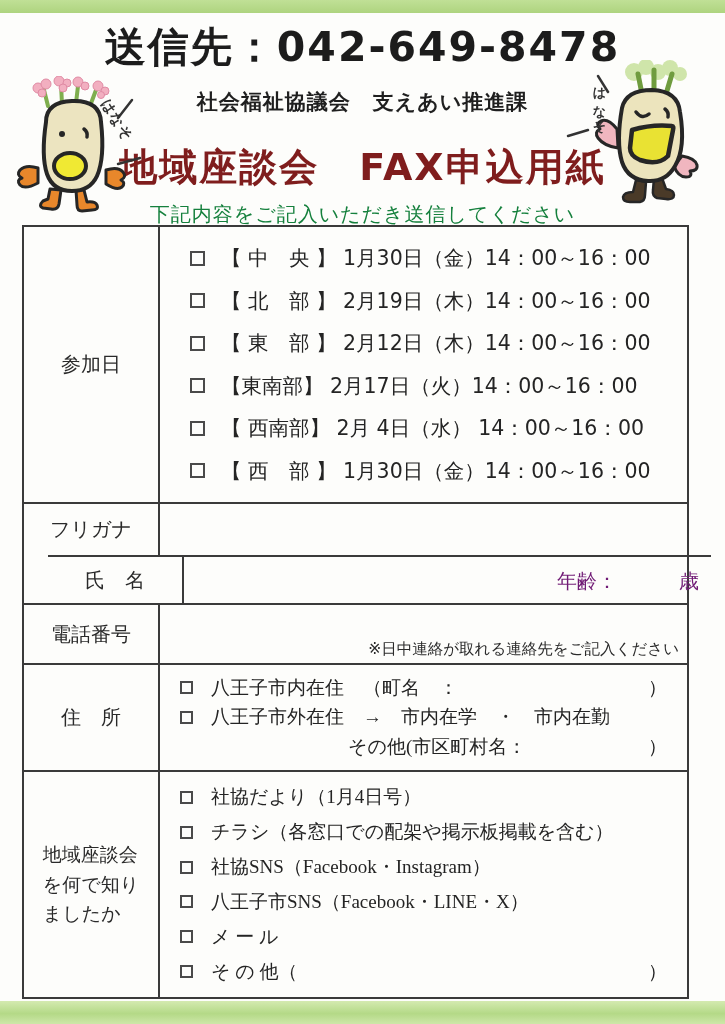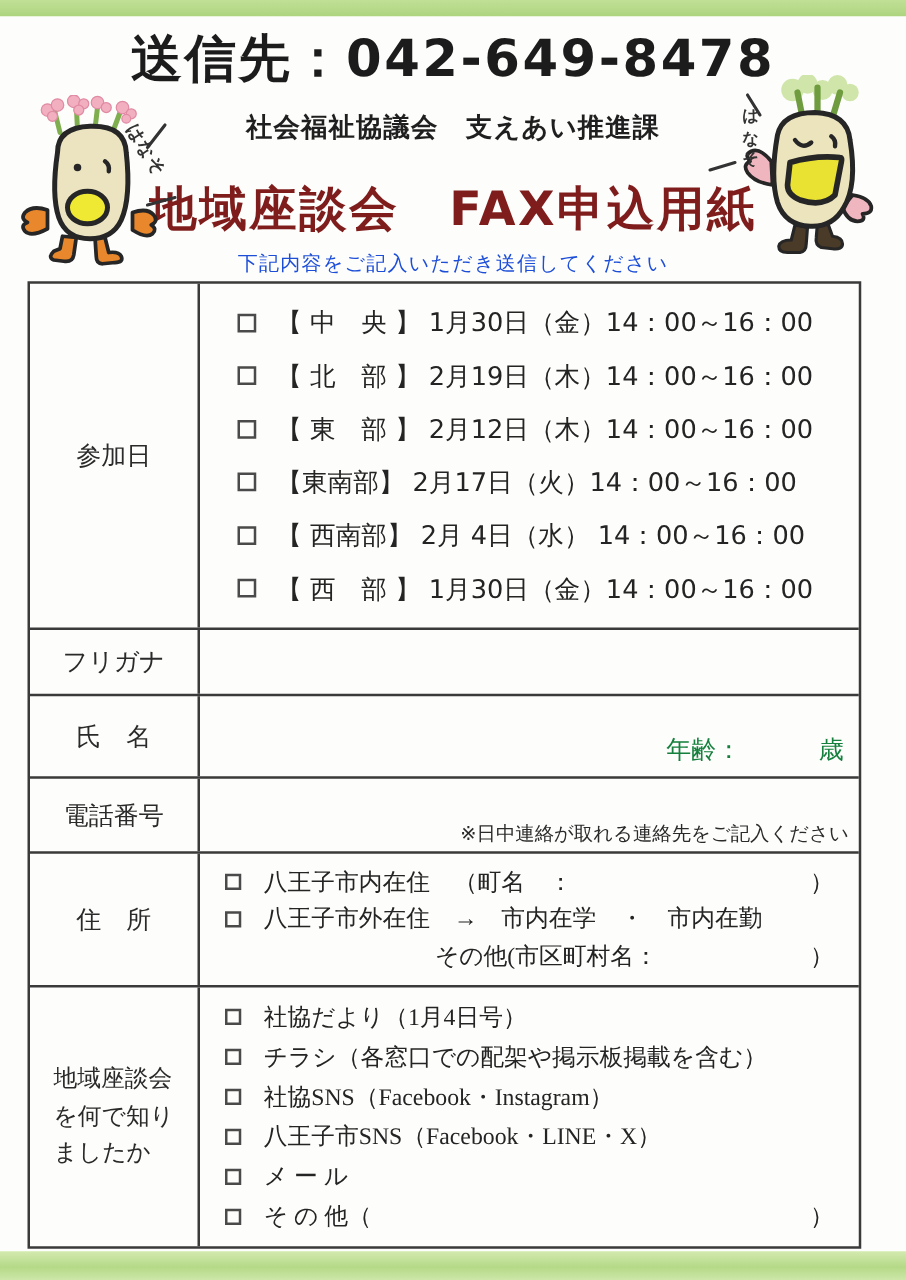--- a/index.html
+++ b/index.html
@@ -30,21 +30,21 @@
     text-align:center; font-size:21px; font-weight:bold; color:#1f1f1f;
     letter-spacing:1px;
   }
   .main-title {
     position:absolute; left:0; top:142px; width:725px;
     text-align:center; font-size:38px; font-weight:bold; color:#7f1d1d;
     letter-spacing:2px;
   }
   .instruction {
     position:absolute; left:0; top:201px; width:725px;
-    text-align:center; font-size:16px; color:#1d4ed8; letter-spacing:1px;
+    text-align:center; font-size:20px; color:#15803d; letter-spacing:1px;
   }
   .mascot { position:absolute; }
   .mascot-left { left:6px; top:76px; width:150px; height:142px; }
   .mascot-right { left:562px; top:60px; width:158px; height:150px; }
   .speech-left {
     position:absolute; left:112px; top:96px;
     font-size:14px; color:#333; font-weight:bold;
     transform:rotate(58deg); transform-origin:left top;
     letter-spacing:1px;
   }
@@ -54,21 +54,21 @@
     writing-mode:vertical-rl; letter-spacing:2px;
   }
   
   .form-table {
     position:absolute; left:22px; top:225px; width:667px; height:774px;
     border:2px solid #3a3a3a; background:transparent;
     display:flex; flex-direction:column;
   }
   .row { display:flex; width:100%; }
   .row + .row { border-top:2px solid #3a3a3a; }
-  .r0 { height:275px; } .r1 { height:53px; } .r2 { height:66px; }
+  .r0 { height:275px; } .r1 { height:53px; } .r2 { height:48px;margin-left:24px; }
   .r3 { height:60px; } .r4 { height:107px; } .r5 { flex:1; }
   .label-cell {
     width:136px; min-width:136px; border-right:2px solid #3a3a3a;
     display:flex; align-items:center; justify-content:center;
     font-size:20px; color:#2a2a2a; text-align:center;
   }
   .label-lines { font-size:19px; line-height:1.55; text-align:left; }
   .content-cell { flex:1; position:relative; display:flex; flex-direction:column; }
   .opts { flex:1; display:flex; flex-direction:column; justify-content:space-around; padding:10px 10px 10px 30px;text-align:center; }
   .opts-sm { padding:8px 10px 8px 20px; }
@@ -77,21 +77,21 @@
   .cb {
     display:inline-block; width:15px; height:15px;
     border:2px solid #4a4a4a; margin-right:16px; flex:none; background:transparent;
   }
   .cb-sm { width:13px; height:13px; margin-right:18px; }
   .indent { padding-left:168px; }
   .grow { flex:1; }
   .tail { margin-right:10px; }
   .age-box {
     position:absolute; right:12px; bottom:8px;
-    font-size:20px; color:#15803d;
+    font-size:20px; color:#701a75;
   }
   .age-unit { margin-left:62px; }
   .phone-note {
     position:absolute; right:8px; bottom:3px;
     font-size:15.5px; color:#2b2b2b;
   }
 </style>
 </head>
 <body>
 

